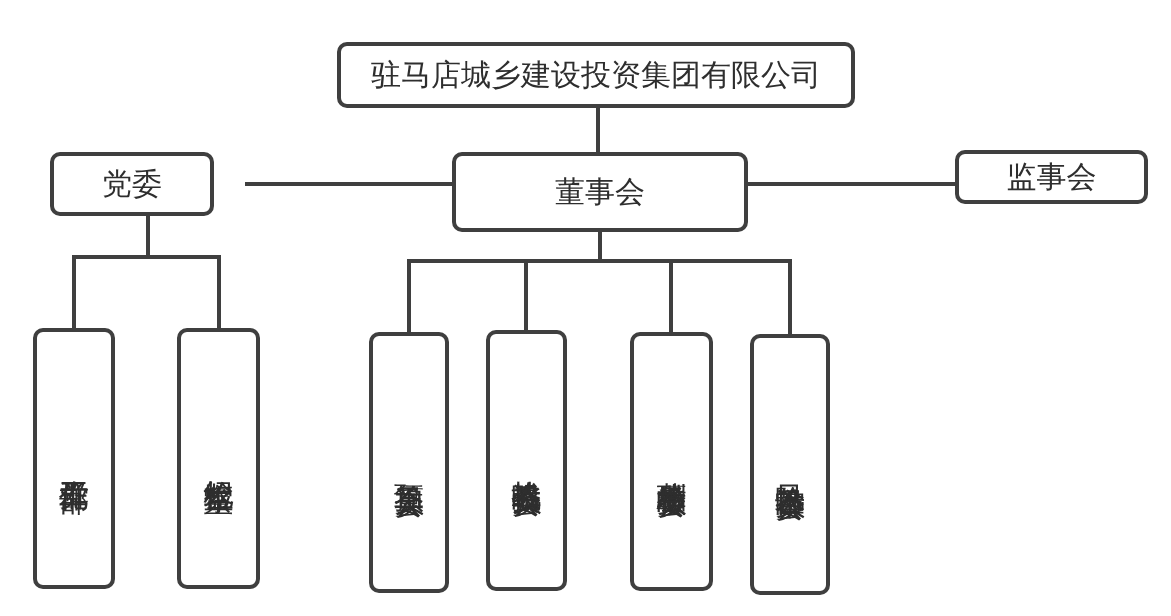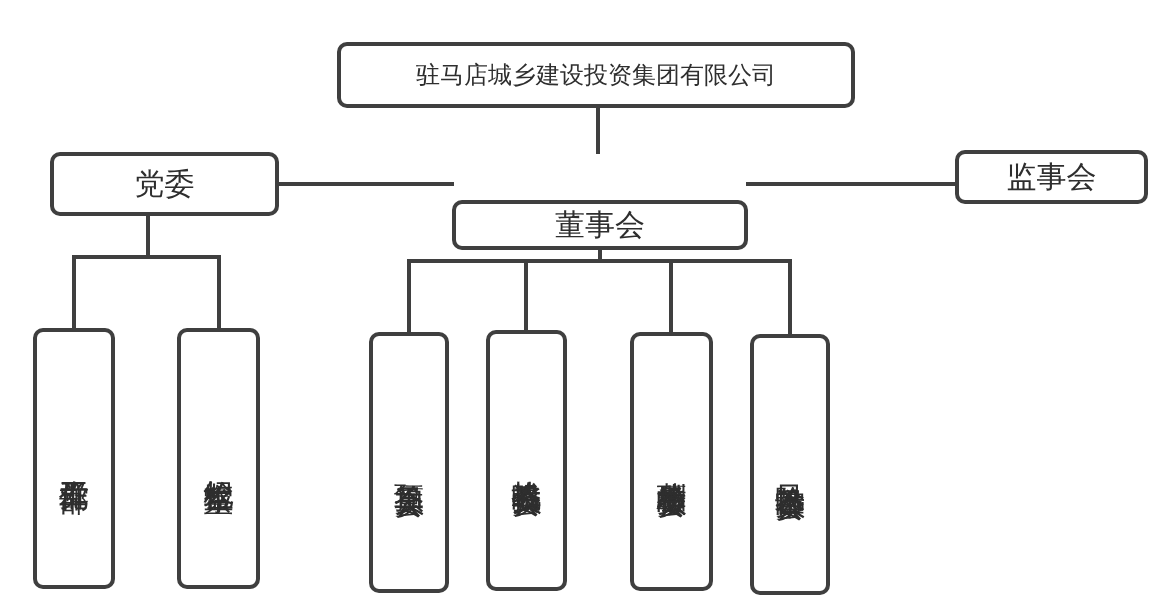--- a/index.html
+++ b/index.html
@@ -23,21 +23,21 @@
     background: #ffffff;
     display: flex;
     align-items: center;
     justify-content: center;
     color: #2e2e2e;
     font-size: 30px;
     line-height: 1;
     white-space: nowrap;
   }
   .node.title {
-    font-size: 24px;
+    font-size: 30px;
   }
   .vnode .vtext {
     writing-mode: vertical-lr;
     text-orientation: upright;
     letter-spacing: 1px;
     line-height: 1;
     white-space: nowrap;
   }
   .line {
     position: absolute;
@@ -62,24 +62,24 @@
   <div class="line" style="left:407px; top:259px; width:385px; height:4px;"></div>
   <div class="line" style="left:407px; top:259px; width:4px; height:73px;"></div>
   <div class="line" style="left:524px; top:259px; width:4px; height:71px;"></div>
   <div class="line" style="left:669px; top:259px; width:4px; height:73px;"></div>
   <div class="line" style="left:788px; top:259px; width:4px; height:75px;"></div>
 
   <div class="node title" style="left:337px; top:42px; width:518px; height:66px;">
     <span>驻马店城乡建设投资集团有限公司</span>
   </div>
 
-  <div class="node" style="left:50px; top:152px; width:229px; height:64px;">
+  <div class="node" style="left:50px; top:152px; width:164px; height:64px;">
     <span>党委</span>
   </div>
-  <div class="node" style="left:452px; top:152px; width:296px; height:50px;margin-top:48px;">
+  <div class="node" style="left:452px; top:152px; width:296px; height:80px;">
     <span>董事会</span>
   </div>
   <div class="node" style="left:955px; top:150px; width:193px; height:54px;">
     <span>监事会</span>
   </div>
 
   <div class="node vnode" style="left:33px; top:328px; width:82px; height:261px;">
     <span class="vtext">党群工作部</span>
   </div>
   <div class="node vnode" style="left:177px; top:328px; width:83px; height:261px;">

